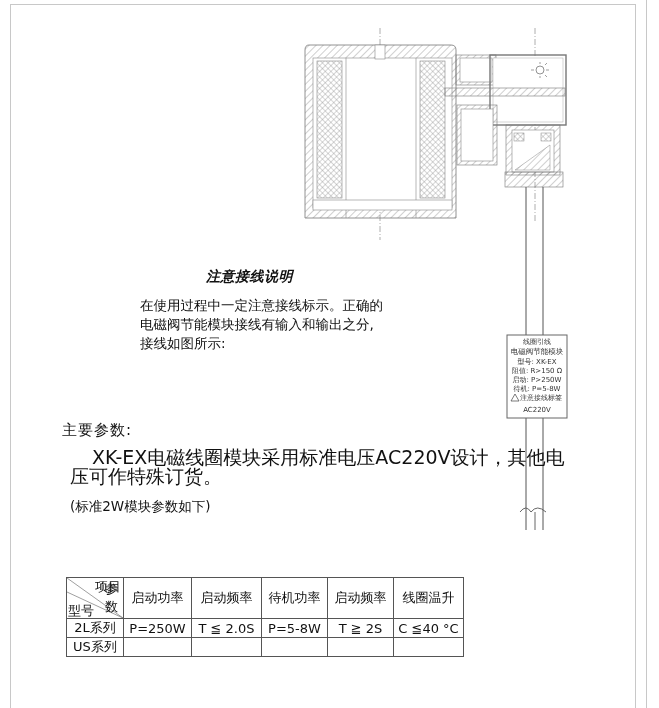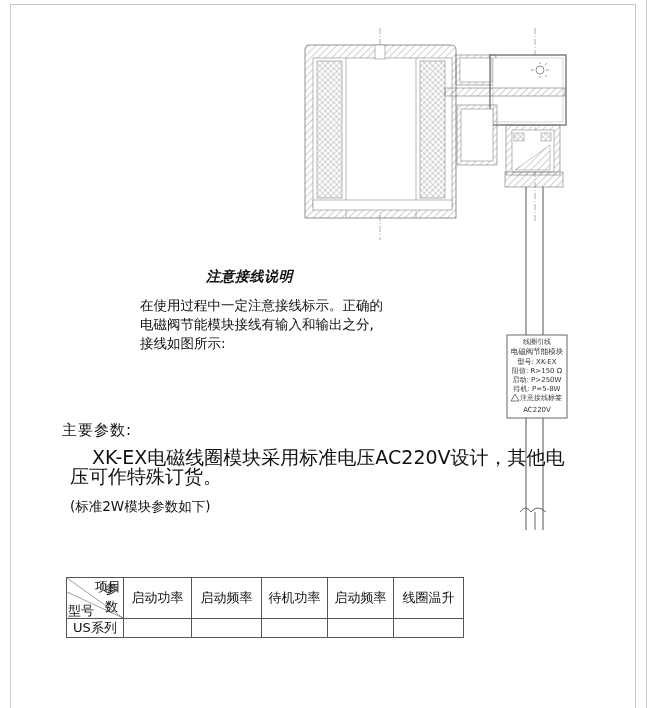--- a/index.html
+++ b/index.html
@@ -132,20 +132,28 @@
         <span class="bl">型号</span>
       </div>
     </td>
     <td style="width:67px">启动功率</td>
     <td style="width:69px">启动频率</td>
     <td style="width:65px">待机功率</td>
     <td style="width:65px">启动频率</td>
     <td style="width:69px">线圈温升</td>
   </tr>
   <tr>
+    <td>2L系列</td>
+    <td>P=250W</td>
+    <td>T ≦ 2.0S</td>
+    <td>P=5-8W</td>
+    <td>T ≧ 2S</td>
+    <td>C ≦40 °C</td>
+  </tr>
+  <tr>
     <td>US系列</td>
     <td></td>
     <td></td>
     <td></td>
     <td></td>
     <td></td>
   </tr>
 </tbody>
   </table>
 

